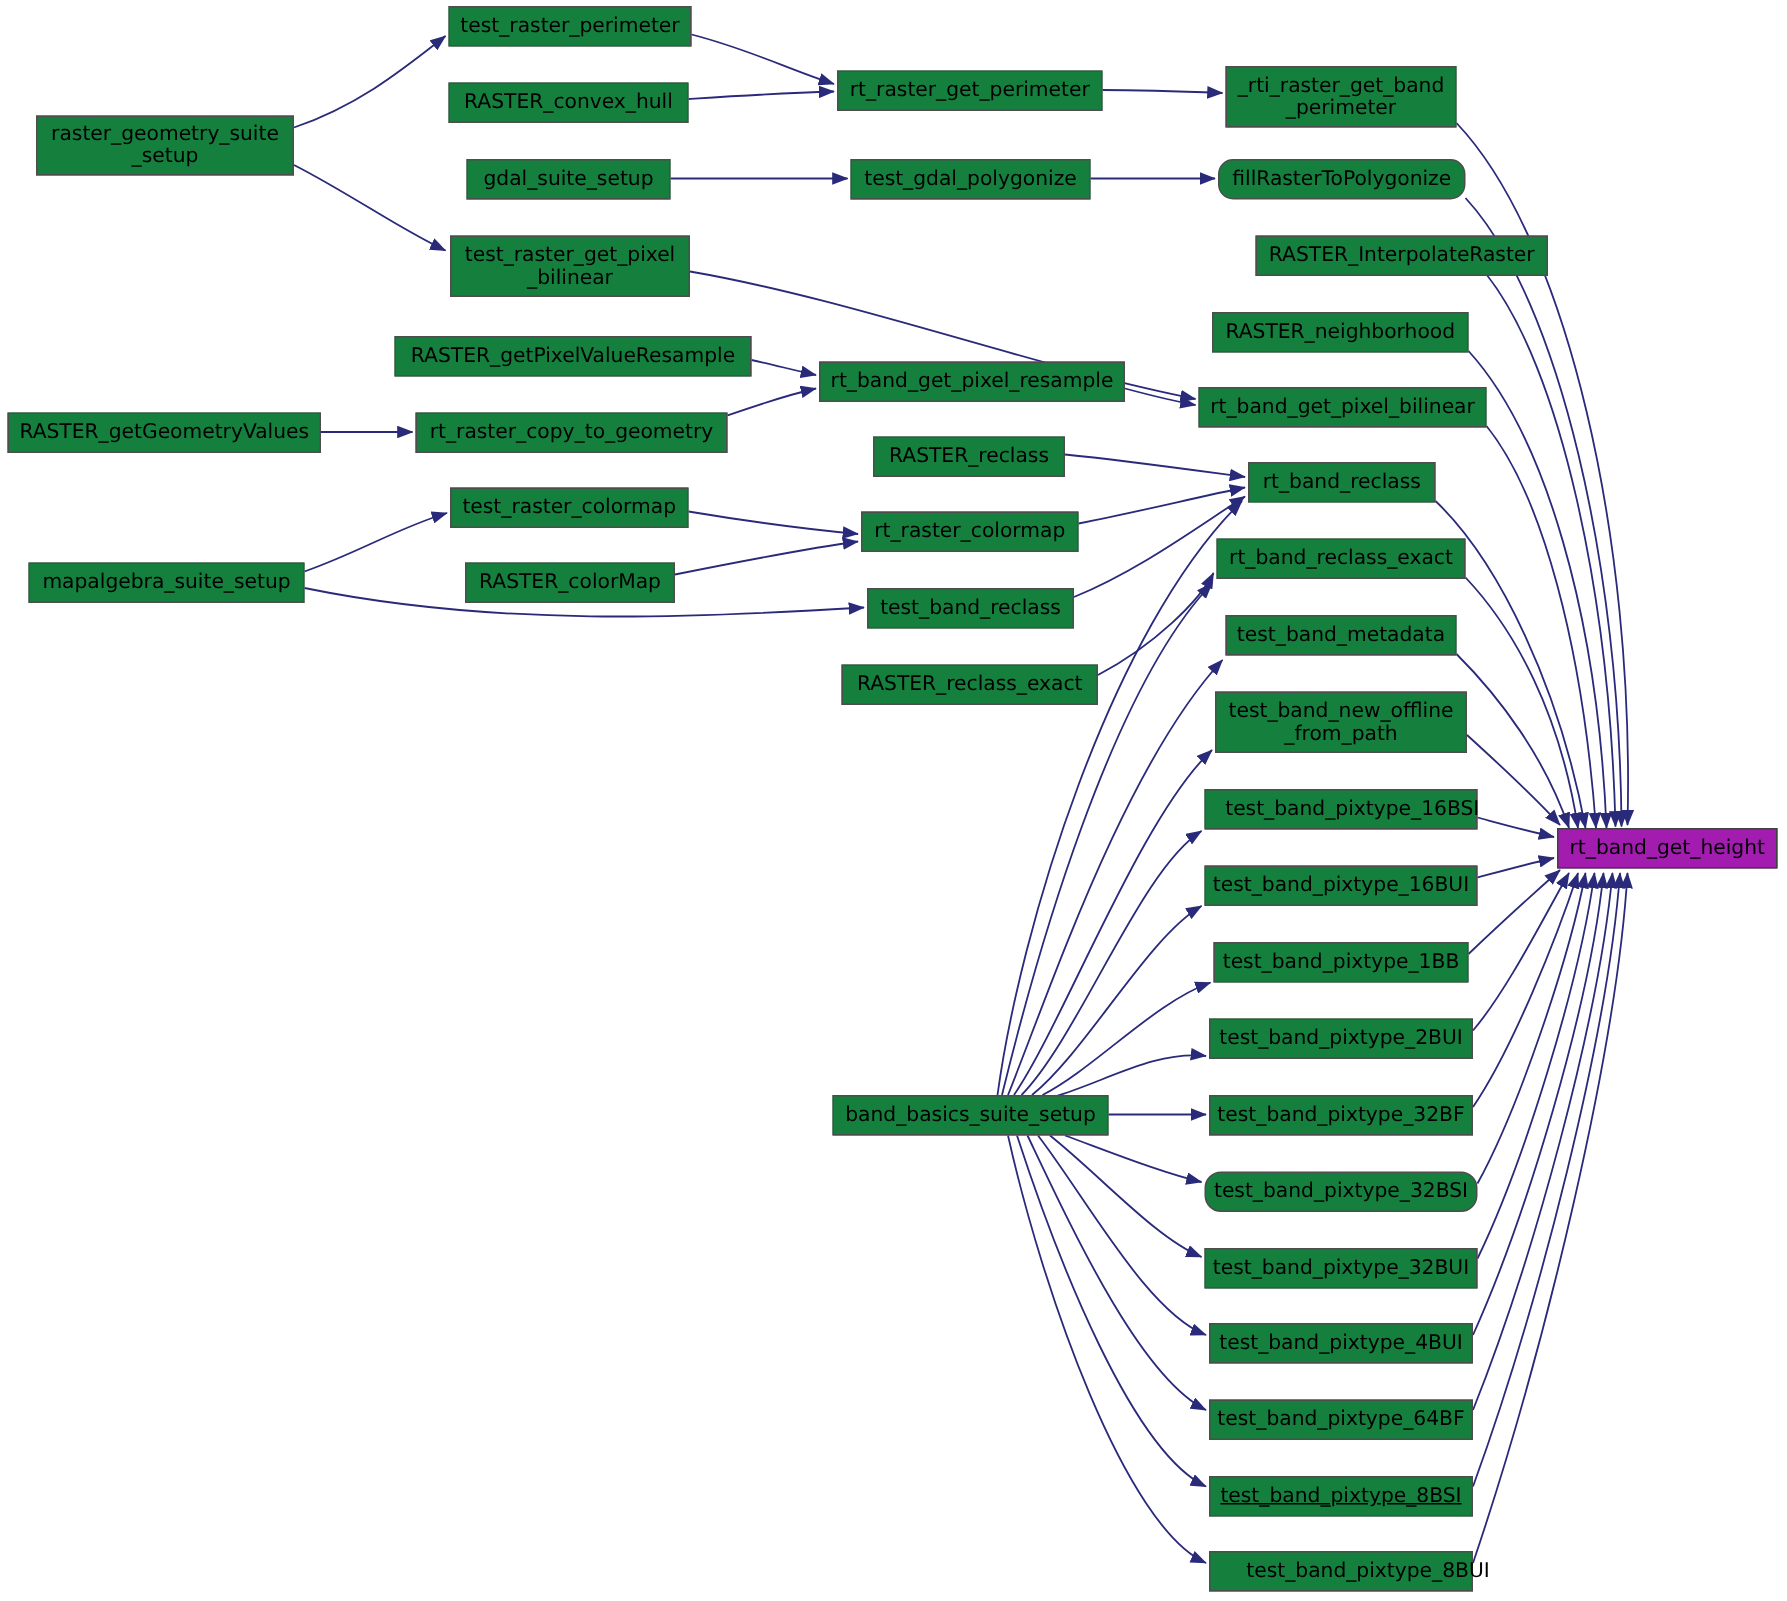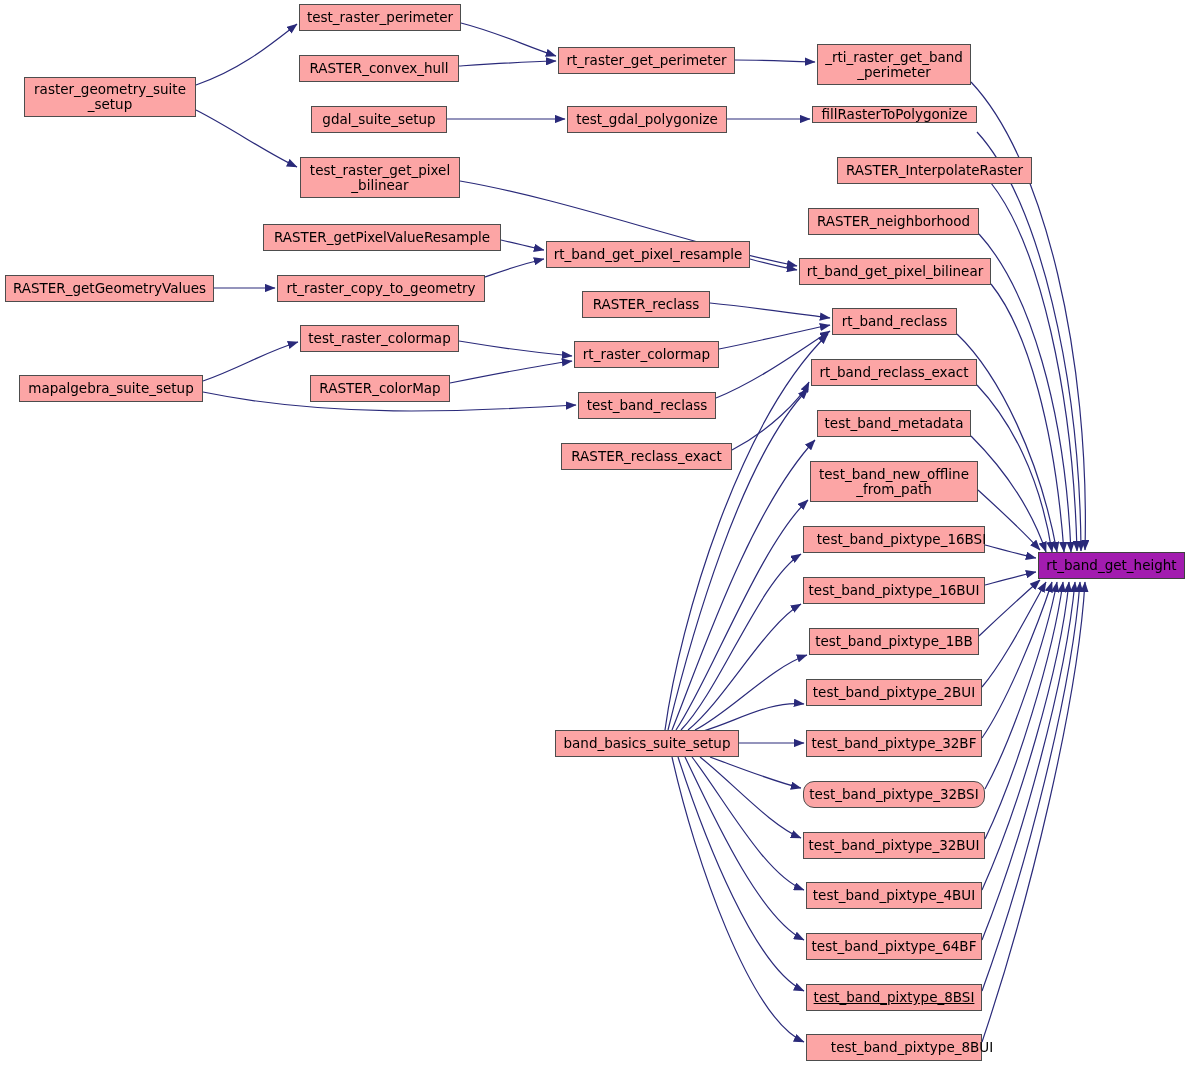--- a/index.html
+++ b/index.html
@@ -10,21 +10,21 @@
     height:1067px;
     background:#ffffff;
     font-family:"DejaVu Sans","Liberation Sans",sans-serif;
     overflow:hidden;
   }
   #edges{position:absolute;left:0;top:0;width:1191px;height:1067px;}
   .node{
     position:absolute;
     box-sizing:border-box;
     border:1px solid #4d4d4d;
-    background:#fca5a5;
+    background:#15803d;
     color:#000000;
     font-size:13.5px;
     line-height:15px;
     display:flex;
     align-items:center;
     justify-content:center;
     text-align:center;
     white-space:pre-line;
     letter-spacing:0px;
     padding:0 4px;
@@ -119,21 +119,21 @@
       <div class="node" style="left: 558px; top: 47px; width: 177px; height: 27px;">rt_raster_get_perimeter</div>
       <div class="node" style="left: 567px; top: 106px; width: 160px; height: 27px;">test_gdal_polygonize</div>
       <div class="node" style="left: 546px; top: 241px; width: 204px; height: 27px;">rt_band_get_pixel_resample</div>
       <div class="node" style="left: 582px; top: 291px; width: 128px; height: 27px;">RASTER_reclass</div>
       <div class="node" style="left: 574px; top: 341px; width: 145px; height: 27px;">rt_raster_colormap</div>
       <div class="node" style="left: 578px; top: 392px; width: 138px; height: 27px;">test_band_reclass</div>
       <div class="node" style="left: 561px; top: 443px; width: 171px; height: 27px;">RASTER_reclass_exact</div>
       <div class="node" style="left: 555px; top: 730px; width: 184px; height: 27px;">band_basics_suite_setup</div>
       <div class="node" style="left: 817px; top: 44px; width: 154px; height: 41px;">_rti_raster_get_band
 _perimeter</div>
-      <div class="node" style="left: 812px; top: 106px; width: 165px; height: 17px;">fillRasterToPolygonize</div>
+      <div class="node" style="left: 812px; top: 106px; width: 165px; height: 27px; border-radius: 10px;">fillRasterToPolygonize</div>
       <div class="node" style="left: 796px; top: 157px; width: 195px; height: 27px; margin-left: 41px;">RASTER_InterpolateRaster</div>
       <div class="node" style="left: 808px; top: 208px; width: 171px; height: 27px;">RASTER_neighborhood</div>
       <div class="node" style="left: 799px; top: 258px; width: 192px; height: 27px;">rt_band_get_pixel_bilinear</div>
       <div class="node" style="left: 832px; top: 308px; width: 125px; height: 27px;">rt_band_reclass</div>
       <div class="node" style="left: 811px; top: 359px; width: 166px; height: 27px;">rt_band_reclass_exact</div>
       <div class="node" style="left: 817px; top: 410px; width: 154px; height: 27px;">test_band_metadata</div>
       <div class="node" style="left: 810px; top: 461px; width: 168px; height: 41px;">test_band_new_offline
 _from_path</div>
       <div class="node" style="left: 803px; top: 526px; width: 182px; height: 27px; padding-left: 19px;">test_band_pixtype_16BSI</div>
       <div class="node" style="left: 803px; top: 577px; width: 182px; height: 27px;">test_band_pixtype_16BUI</div>

